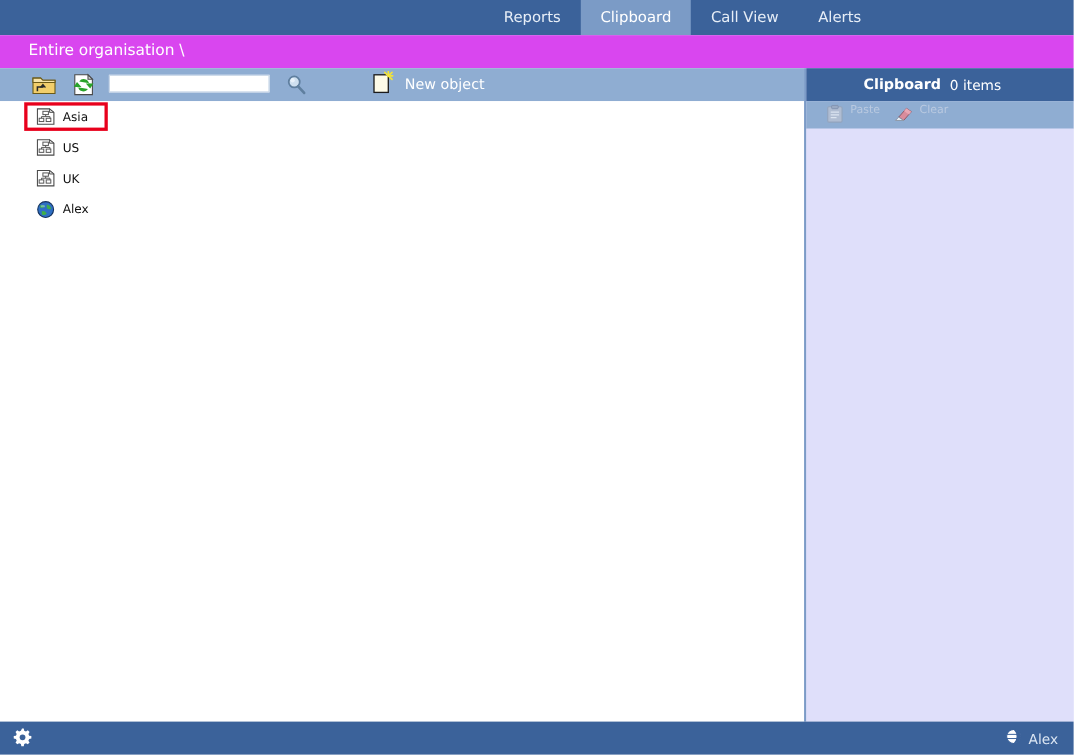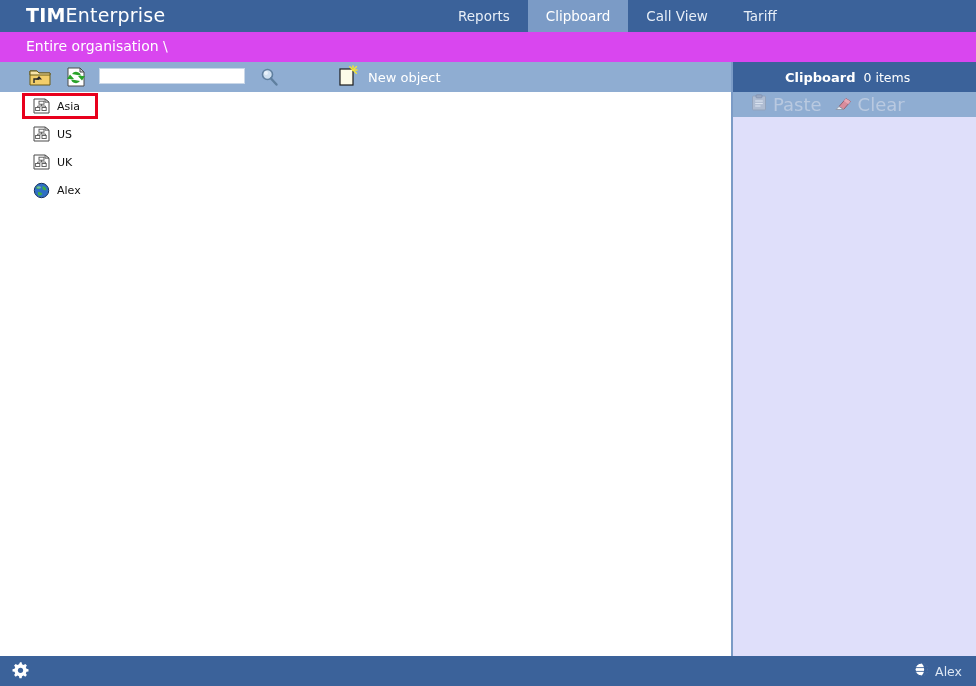--- a/index.html
+++ b/index.html
@@ -212,24 +212,23 @@
     width: 243px; height: 25px;
     background: #8fadd2;
     display: flex;
     align-items: center;
     padding-left: 18px;
     box-sizing: border-box;
     gap: 10px;
   }
   .clip-action {
     display: flex;
-    align-items: center;
     gap: 6px;
     color: #b9c9e0;
-    font-size: 18px;
+    font-size: 10px;
     cursor: default;
   }
   .clip-body {
     position: absolute;
     left: 0; top: 55px;
     width: 243px; bottom: 0;
     background: #dfdffa;
   }
 
   
@@ -255,29 +254,26 @@
     font-size: 12.5px;
     cursor: pointer;
   }
 </style>
 </head>
 <body>
 
 <div class="app">
 
   <div class="topbar">
-    <div class="brand">
-      <span class="bold">TIM</span><span class="light">Enterprise</span>
-    </div>
 
     <div class="tabs">
       <div class="tab">Reports</div>
       <div class="tab active">Clipboard</div>
       <div class="tab">Call View</div>
-      <div class="tab">Tariff</div>
+      <div class="tab">Alerts</div>
     </div>
   </div>
 
   <div class="breadcrumb">
     <div class="breadcrumb-text">Entire organisation \</div>
   </div>
 
   <div class="toolbar">
     <div class="tb-btn tb-upfolder">
       <svg width="24" height="24" viewBox="0 0 24 24">

